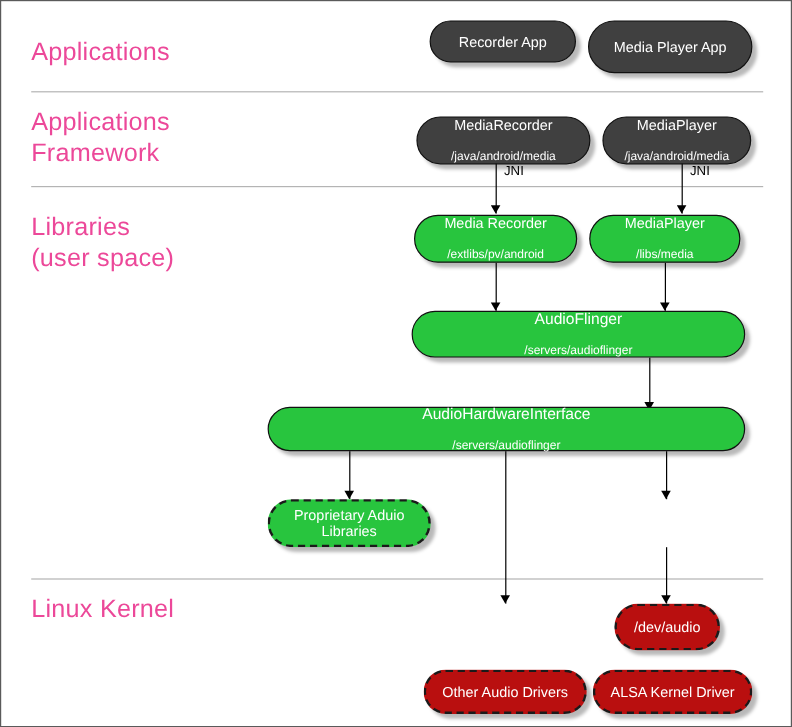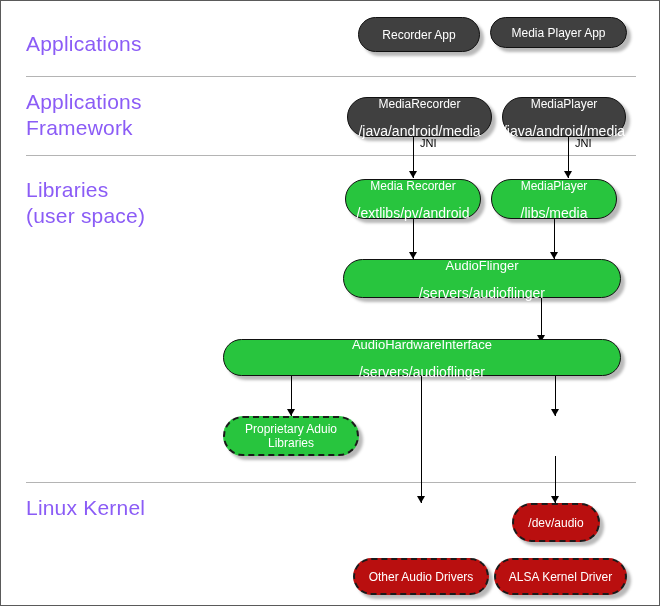--- a/index.html
+++ b/index.html
@@ -18,21 +18,21 @@
     height: 606px;
     background: #ffffff;
     border: 1px solid #5a5a5a;
     box-sizing: border-box;
     overflow: hidden;
   }
 
   
   .layer-label {
     position: absolute;
-    color: #8b5cf6;
+    color: #ec4899;
     font-size: 21px;
     line-height: 26px;
     letter-spacing: 0.2px;
     white-space: pre-line;
     font-family: "Liberation Sans", sans-serif;
   }
 
   
   .divider {
     position: absolute;
@@ -58,21 +58,21 @@
     font-family: "Liberation Sans", sans-serif;
     user-select: none;
   }
   .node .title {
     font-size: 12px;
     line-height: 14px;
     white-space: pre-line;
   }
   .node .title.big { font-size: 13px; }
   .node .path {
-    font-size: 14px;
+    font-size: 10px;
     line-height: 12px;
     margin-top: 14px;
   }
   .node.blue  { background: #404040; }
   .node.green { background: #28c53e; }
   .node.red   { background: #b90f0f; }
   .node.dashed { border: 2px dashed #1a1a1a; }
 
   
   .vline {
@@ -141,21 +141,21 @@
   <div class="vline" style="left:554px; top:375px; height:40px;"></div>
   <div class="arrowhead" style="left:550px; top:408px;"></div>
 
   <div class="vline" style="left:554px; top:455px; height:47px;"></div>
   <div class="arrowhead" style="left:550px; top:495px;"></div>
 
   <div class="node blue" style="left:357px; top:16px; width:122px; height:35px;">
     <span class="title">Recorder App</span>
   </div>
 
-  <div class="node blue" style="left:489px; top:16px; width:137px; height:31px;">
+  <div class="node blue" style="left:489px; top:16px; width:137px; height:44px;">
     <span class="title">Media Player App</span>
   </div>
 
   <div class="node blue" style="left:346px; top:96px; width:145px; height:40px;">
     <span class="title">MediaRecorder</span>
     <span class="path">/java/android/media</span>
   </div>
 
   <div class="node blue" style="left:501px; top:96px; width:124px; height:40px;">
     <span class="title">MediaPlayer</span>

